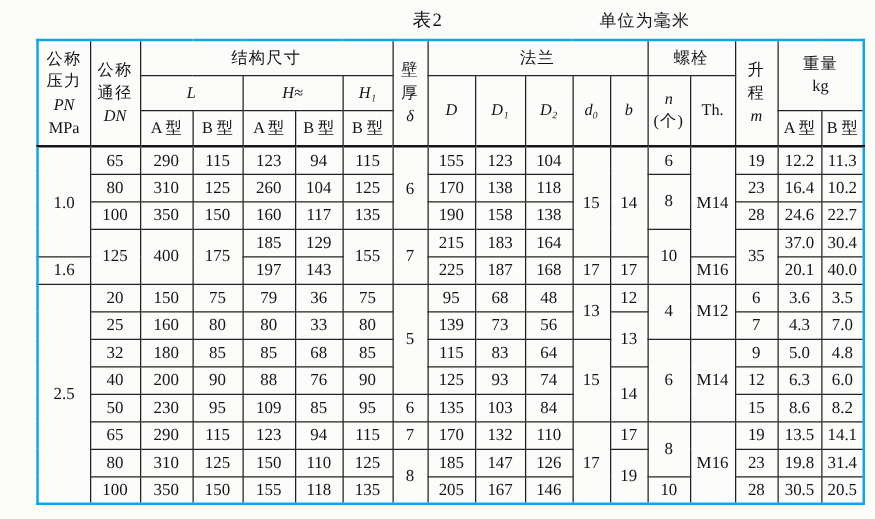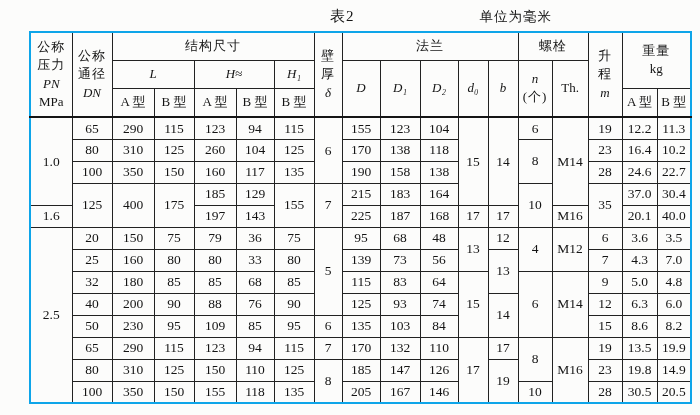--- a/index.html
+++ b/index.html
@@ -288,37 +288,37 @@
         <td>7</td>
         <td>170</td>
         <td>132</td>
         <td>110</td>
         <td rowspan="3">17</td>
         <td>17</td>
         <td rowspan="2">8</td>
         <td rowspan="3">M16</td>
         <td>19</td>
         <td>13.5</td>
-        <td>19.9</td>
+        <td>14.1</td>
       </tr>
       <tr>
         <td>80</td>
         <td>310</td>
         <td>125</td>
         <td>150</td>
         <td>110</td>
         <td>125</td>
         <td rowspan="2">8</td>
         <td>185</td>
         <td>147</td>
         <td>126</td>
         <td rowspan="2">19</td>
         <td>23</td>
         <td>19.8</td>
-        <td>14.9</td>
+        <td>31.4</td>
       </tr>
       <tr>
         <td>100</td>
         <td>350</td>
         <td>150</td>
         <td>155</td>
         <td>118</td>
         <td>135</td>
         <td>205</td>
         <td>167</td>

